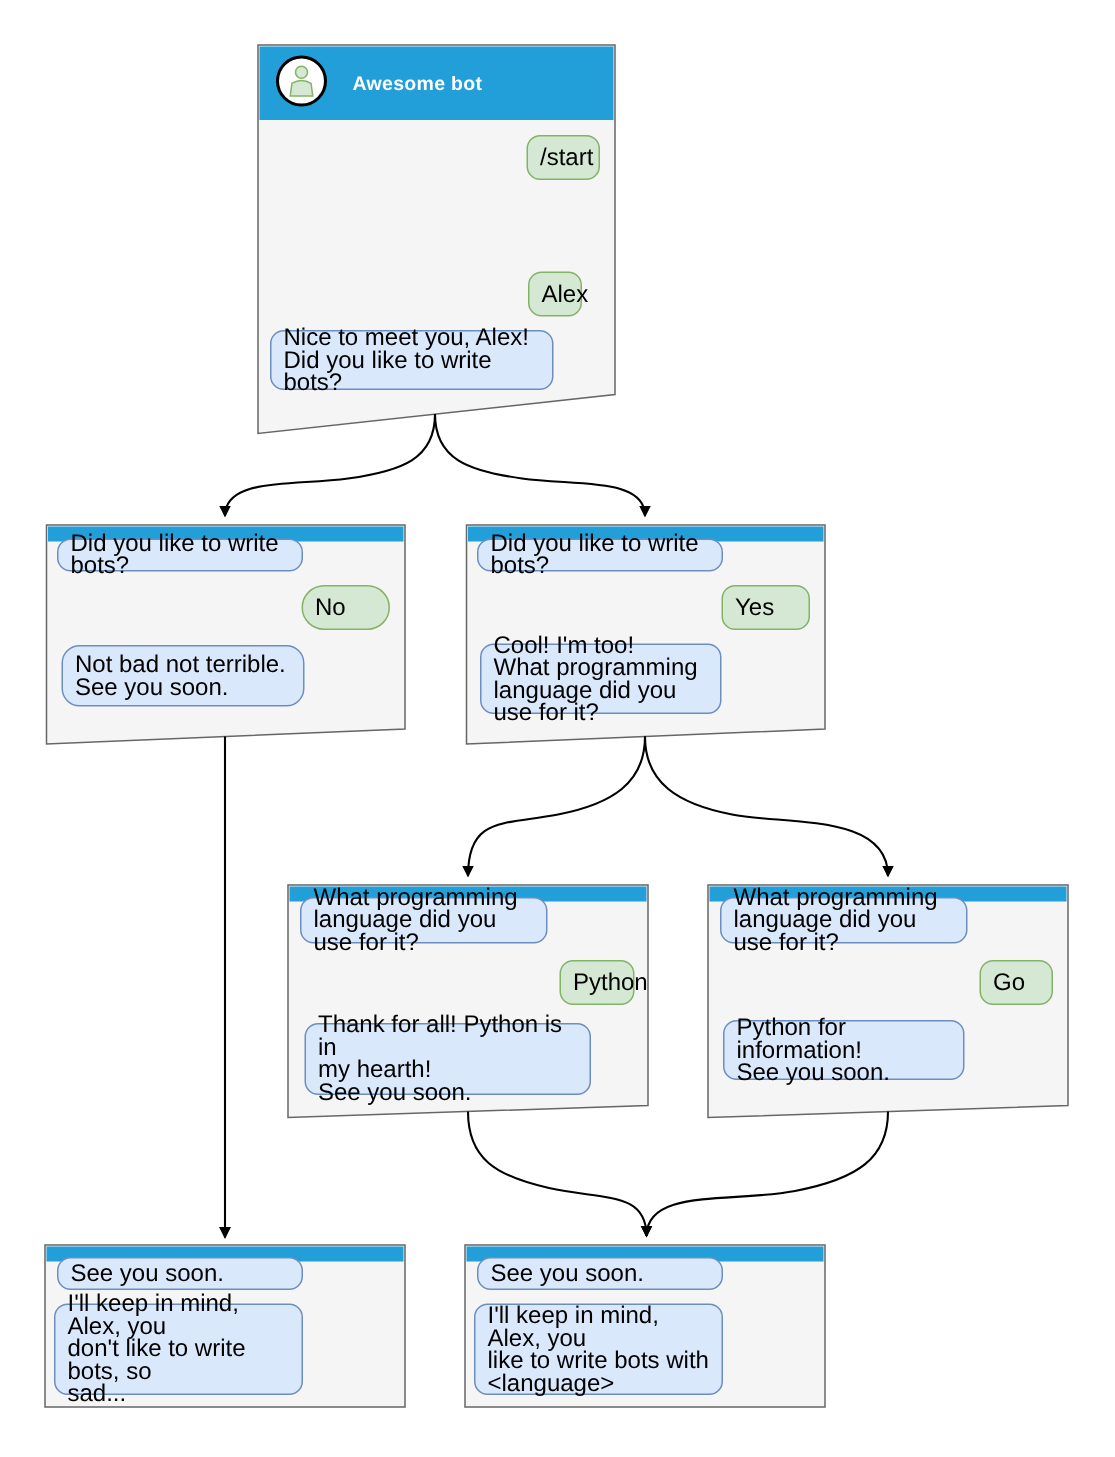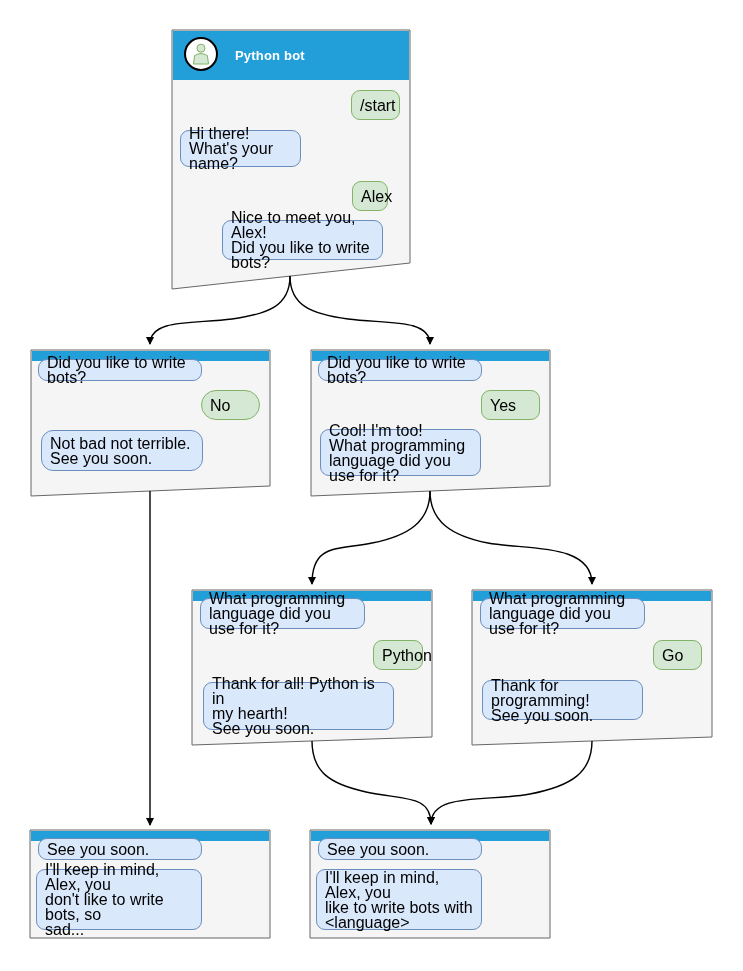--- a/index.html
+++ b/index.html
@@ -60,28 +60,26 @@
     <path class="edge" marker-end="url(#arrow)" d="M592,741 C592,772 572,786 530,794 C488,802 431,792 431,824"></path>
   </svg>
 
   <div class="window-header">
     <div class="avatar">
       <svg width="20" height="22" viewBox="0 0 20 22">
         <circle cx="10" cy="5.2" r="4" fill="#d5e8d4" stroke="#82b366"></circle>
         <path d="M2.5,21 L3.6,12.6 Q10,8.6 16.4,12.6 L17.5,21 Z" fill="#d5e8d4" stroke="#82b366"></path>
       </svg>
     </div>
-    <div class="window-title">Python bot</div>
+    <div class="window-title">Awesome bot</div>
   </div>
 
   <div class="bubble user" style="left:351px;top:90px;width:49px;height:30px;">/start</div>
-  <div class="bubble bot" style="left:180px;top:130px;width:121px;height:37px;">Hi there!
-What's your name?</div>
   <div class="bubble user" style="left:352px;top:181px;width:36px;height:30px;">Alex</div>
-  <div class="bubble bot" style="left:180px;top:220px;width:161px;height:40px;margin-left:42px;">Nice to meet you, Alex!
+  <div class="bubble bot" style="left:180px;top:220px;width:189px;height:40px;">Nice to meet you, Alex!
 Did you like to write bots?</div>
 
   <div class="strip" style="left:32px;top:351px;width:237px;"></div>
   <div class="bubble bot" style="left:38px;top:359px;width:164px;height:22px;">Did you like to write bots?</div>
   <div class="bubble user" style="left:201px;top:390px;width:59px;height:30px;border-radius:15px;">No</div>
   <div class="bubble bot" style="left:41px;top:430px;width:162px;height:41px;border-radius:12px;">Not bad not terrible.
 See you soon.</div>
 
   <div class="strip" style="left:312px;top:351px;width:237px;"></div>
   <div class="bubble bot" style="left:318px;top:359px;width:164px;height:22px;">Did you like to write bots?</div>
@@ -95,21 +93,21 @@
 language did you use for it?</div>
   <div class="bubble user" style="left:373px;top:640px;width:50px;height:30px;">Python</div>
   <div class="bubble bot" style="left:203px;top:682px;width:191px;height:48px;">Thank for all! Python is in
 my hearth!
 See you soon.</div>
 
   <div class="strip" style="left:473px;top:591px;width:238px;"></div>
   <div class="bubble bot" style="left:480px;top:598px;width:165px;height:31px;">What programming
 language did you use for it?</div>
   <div class="bubble user" style="left:653px;top:640px;width:49px;height:30px;">Go</div>
-  <div class="bubble bot" style="left:482px;top:680px;width:161px;height:40px;">Thank for programming!
+  <div class="bubble bot" style="left:482px;top:680px;width:161px;height:40px;">Python for information!
 See you soon.</div>
 
   <div class="strip" style="left:31px;top:831px;width:238px;"></div>
   <div class="bubble bot" style="left:38px;top:838px;width:164px;height:22px;">See you soon.</div>
   <div class="bubble bot" style="left:36px;top:869px;width:166px;height:61px;">I'll keep in mind, Alex, you
 don't like to write bots, so
 sad...</div>
 
   <div class="strip" style="left:311px;top:831px;width:238px;"></div>
   <div class="bubble bot" style="left:318px;top:838px;width:164px;height:22px;">See you soon.</div>

